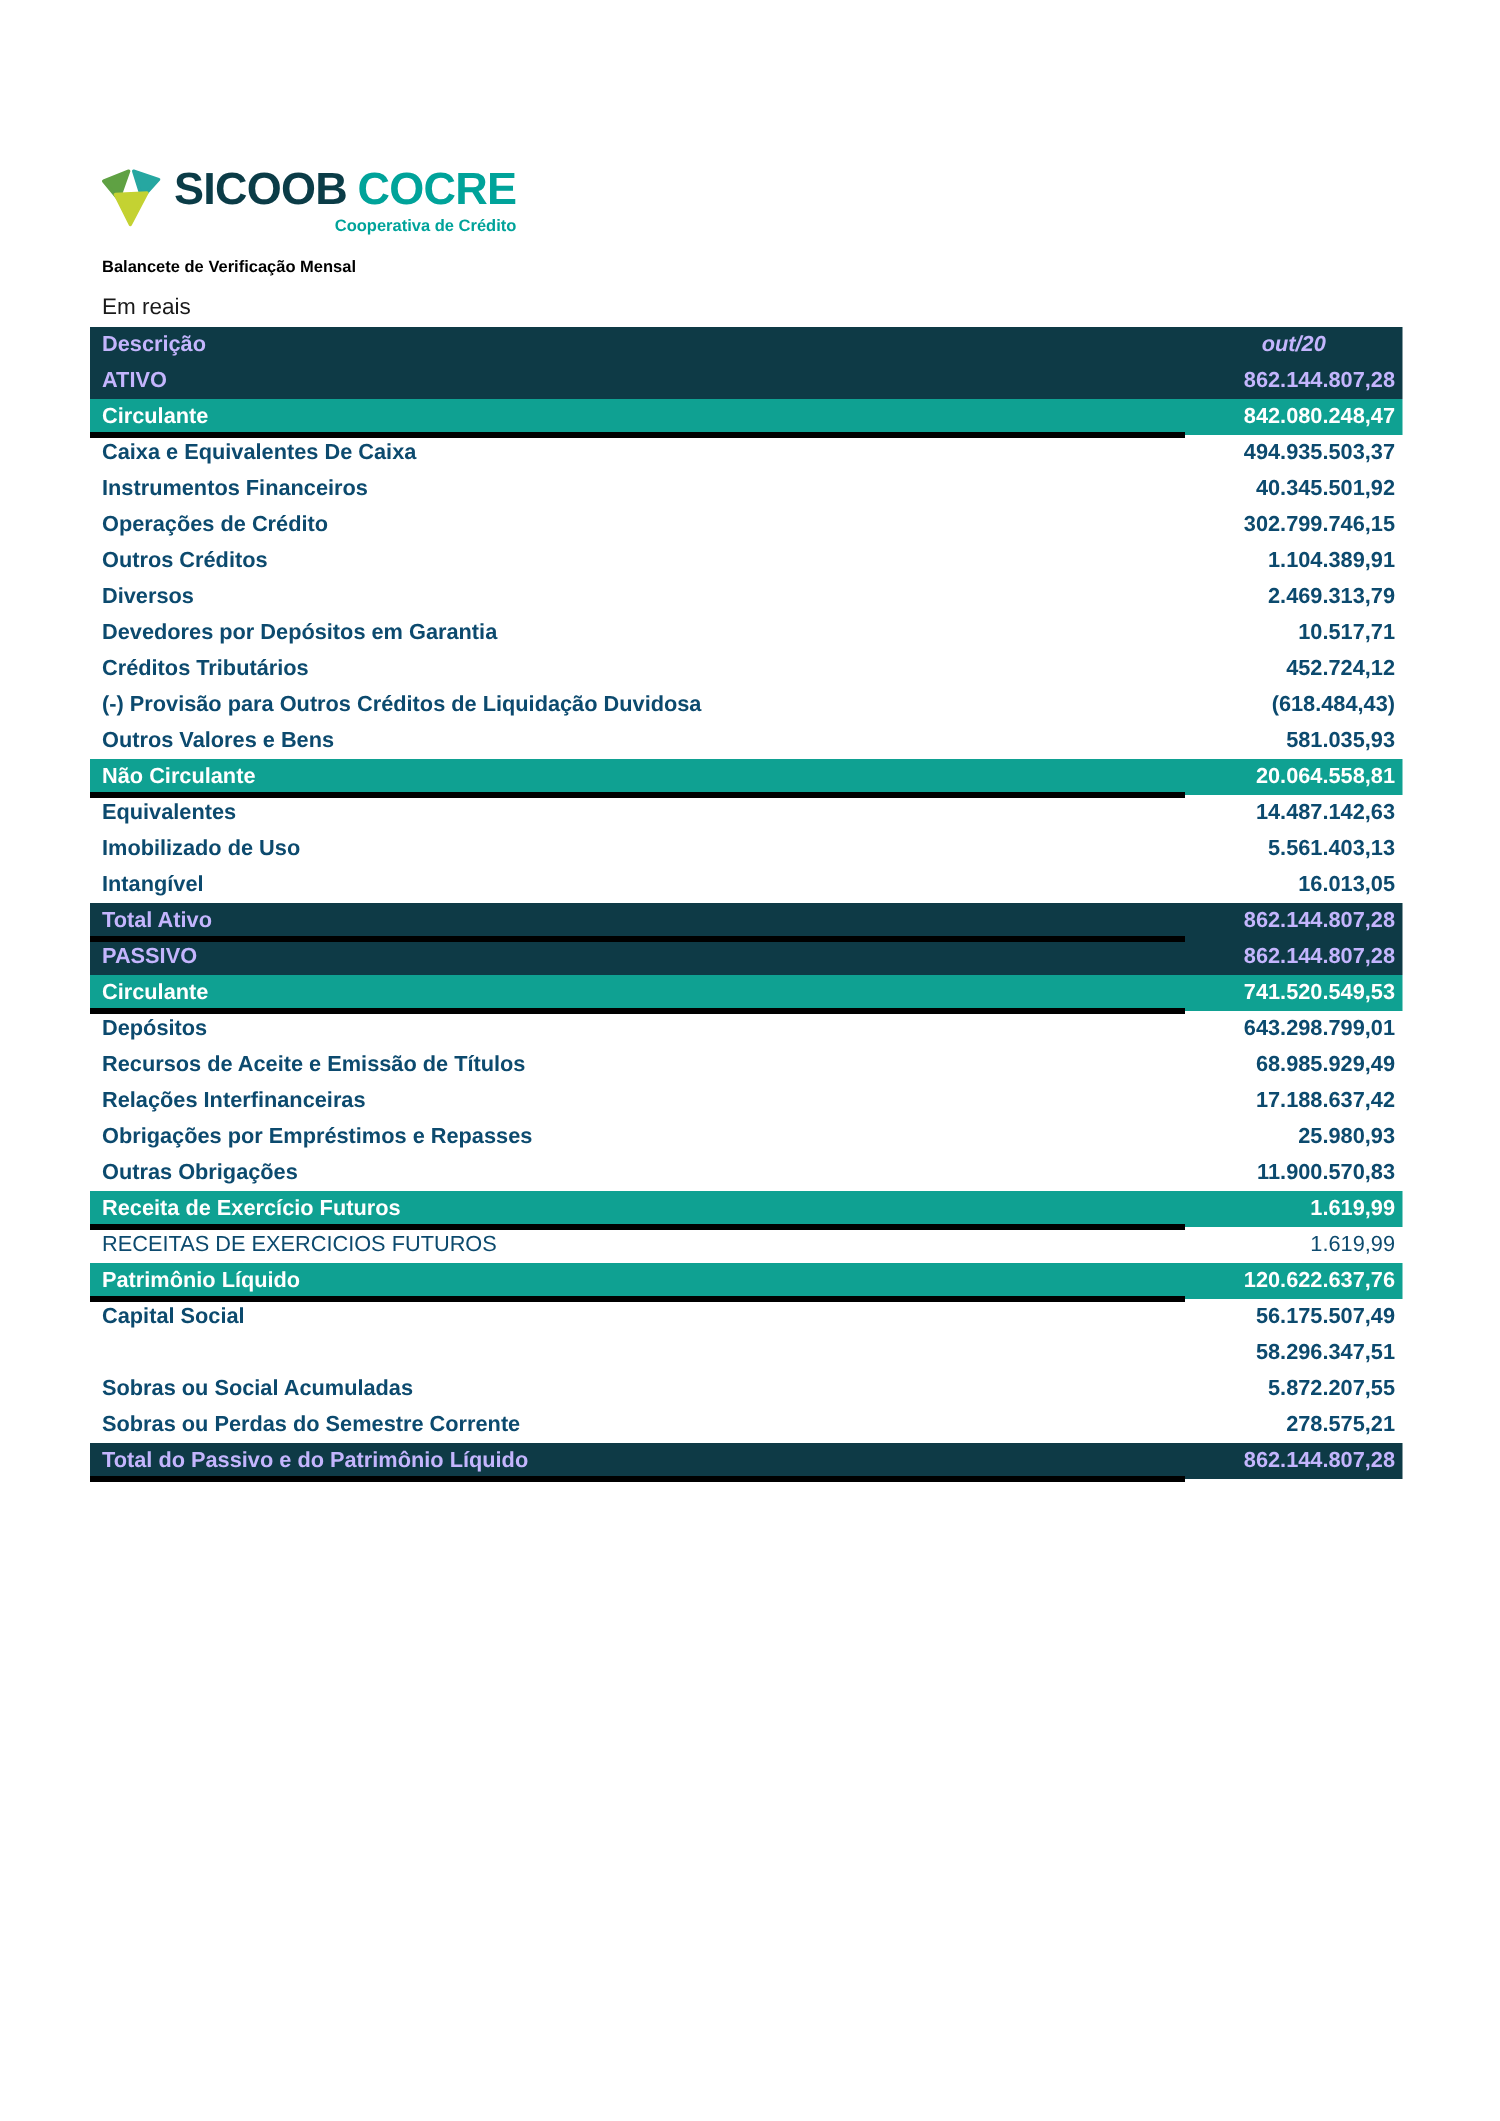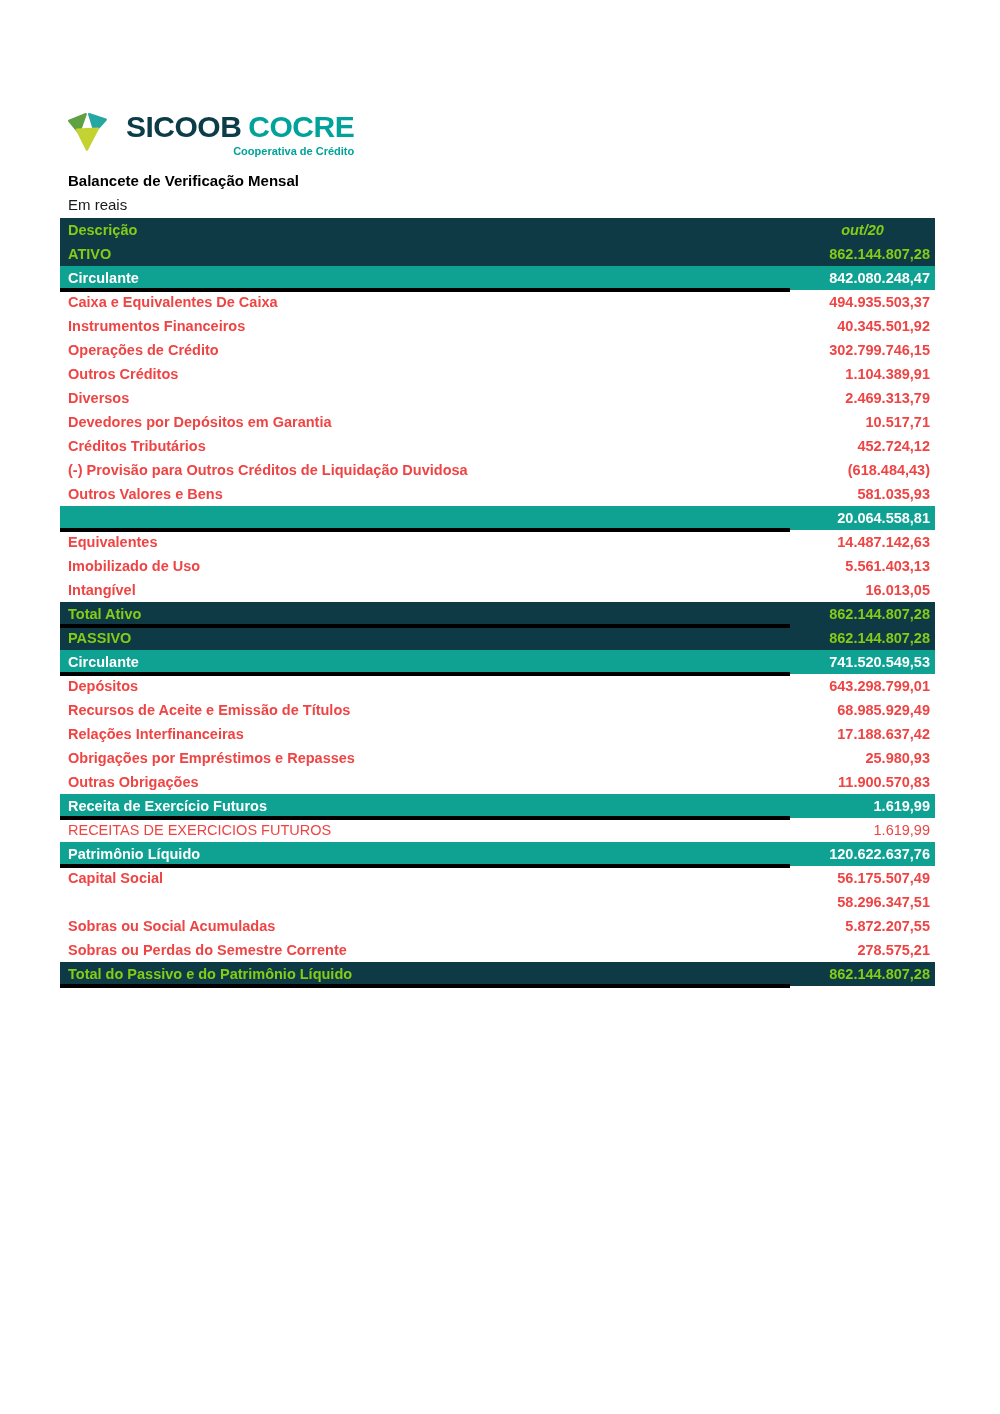--- a/index.html
+++ b/index.html
@@ -21,21 +21,21 @@
     overflow: hidden;
   }
 
   
   .logo {
     position: absolute;
     left: 68px;
     top: 110px;
     display: flex;
     align-items: flex-start;
-    gap: 18px;
+    gap: 8px;
   }
   .logo-mark {
     width: 40px;
     height: 42px;
     margin-top: 2px;
     flex: 0 0 auto;
   }
   .logo-mark .g1 { fill: var(--logo-green); }
   .logo-mark .g2 { fill: var(--logo-teal); }
   .logo-mark .g3 { fill: var(--logo-lime); }
@@ -59,21 +59,21 @@
     color: var(--brand-teal);
     line-height: 12px;
     margin-top: 1px;
   }
 
   
   .doc-title {
     position: absolute;
     left: 68px;
     top: 172px;
-    font-size: 15px;
+    font-size: 11px;
     font-weight: 700;
     color: #000;
   }
   .doc-subtitle {
     position: absolute;
     left: 68px;
     top: 196px;
     font-size: 15px;
     font-weight: 400;
     color: #1a1a1a;
@@ -85,37 +85,37 @@
     left: 60px;
     top: 218px;
     width: 875px;
   }
   .row {
     position: relative;
     height: 24px;
     display: flex;
     font-size: 14.5px;
     font-weight: 700;
-    color: #ef4444;
+    color: #0c4a6e;
   }
   .row .cell {
     line-height: 24px;
     white-space: nowrap;
     overflow: hidden;
   }
   .row .label {
     flex: 0 0 722px;
     padding-left: 8px;
   }
   .row .value {
     flex: 1 1 auto;
     text-align: right;
     padding-right: 5px;
   }
-  .row.dark { background: var(--band-dark); color: #84cc16; align-items: flex-end; }
+  .row.dark { background: var(--band-dark); color: #c4b5fd; align-items: flex-end; }
   .row.teal { background: var(--band-teal); color: #fff; }
   .row.plain { background: transparent; }
   .row.regular { font-weight: 400; }
   .row.center-value .value { text-align: center; padding-right: 0; font-style: italic; }
   .rule {
     position: absolute;
     left: 0;
     top: 22px;
     width: 730px;
     height: 4px;
@@ -189,20 +189,21 @@
   </div>
       <div class="row plain">
     <div class="cell label">(-) Provisão para Outros Créditos de Liquidação Duvidosa</div>
     <div class="cell value">(618.484,43)</div>
   </div>
       <div class="row plain">
     <div class="cell label">Outros Valores e Bens</div>
     <div class="cell value">581.035,93</div>
   </div>
       <div class="row teal">
+    <div class="cell label">Não Circulante</div>
     <div class="cell value">20.064.558,81</div>
   <div class="rule"></div>
       </div>
       <div class="row plain">
     <div class="cell label">Equivalentes</div>
     <div class="cell value">14.487.142,63</div>
   </div>
       <div class="row plain">
     <div class="cell label">Imobilizado de Uso</div>
     <div class="cell value">5.561.403,13</div>

